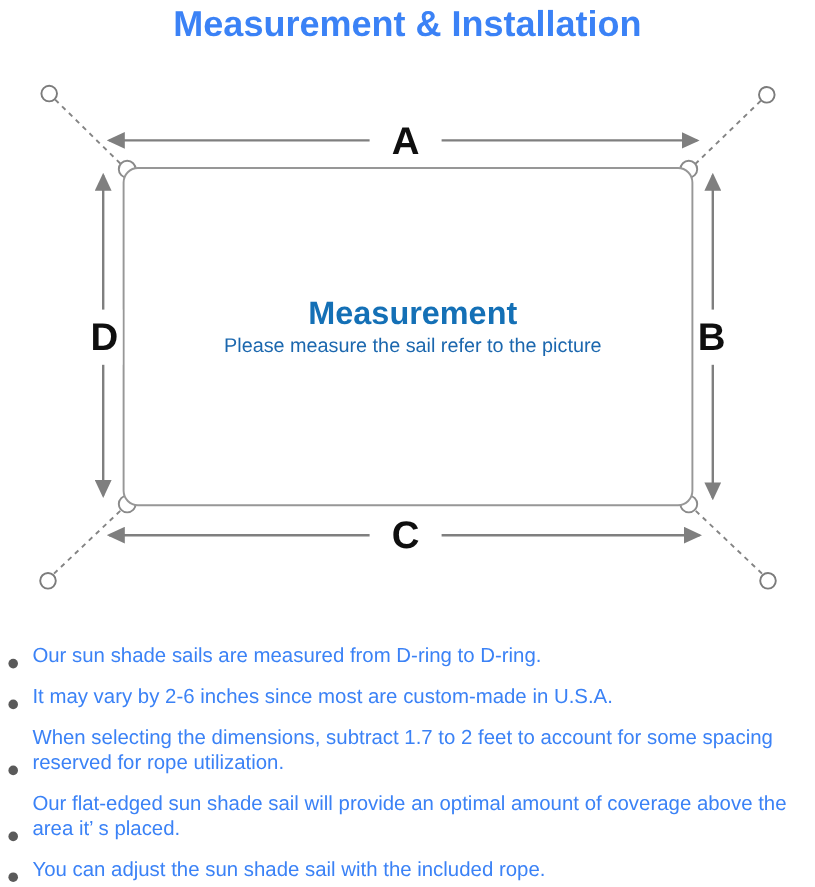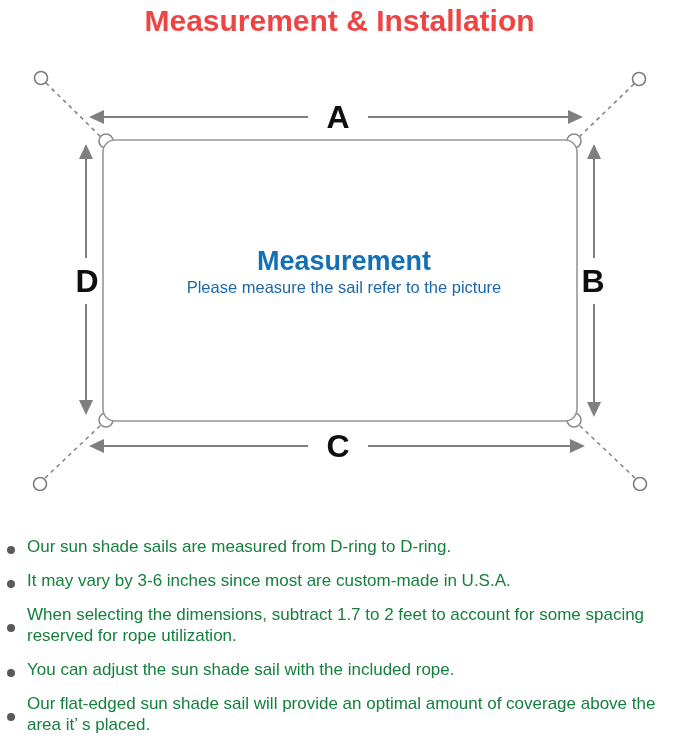--- a/index.html
+++ b/index.html
@@ -15,21 +15,21 @@
     background: #ffffff;
     overflow: hidden;
   }
   .title {
     margin: 0;
     padding-top: 4px;
     text-align: center;
     font-size: 30px;
     font-weight: 700;
     letter-spacing: 0px;
-    color: #ef4444;
+    color: #3b82f6;
   }
   .diagram {
     position: absolute;
     top: 58px;
     left: 0;
     width: 679px;
     height: 455px;
   }
   .diagram svg { display: block; }
   .edge-letter {
@@ -53,26 +53,26 @@
     position: absolute;
     top: 536px;
     left: 7px;
     right: 5px;
     margin: 0;
     padding: 0;
     list-style: none;
   }
   .bullets li {
     display: flex;
-    align-items: center;
+    align-items: flex-end;
     gap: 12px;
     margin: 0 0 13px 0;
     font-size: 17px;
     line-height: 21px;
-    color: #15803d;
+    color: #3b82f6;
   }
   .bullets .dot {
     flex: 0 0 auto;
     width: 8px;
     height: 8px;
     margin-top: 6px;
     border-radius: 50%;
     background: #5a5a5a;
   }
   .bullets .btext {
@@ -131,29 +131,29 @@
     </svg>
   </div>
 
   <ul class="bullets">
     <li>
       <span class="dot"></span>
       <span class="btext">Our sun shade sails are measured from D-ring to D-ring.</span>
     </li>
     <li>
       <span class="dot"></span>
-      <span class="btext">It may vary by 3-6 inches since most are custom-made in U.S.A.</span>
+      <span class="btext">It may vary by 2-6 inches since most are custom-made in U.S.A.</span>
     </li>
     <li>
       <span class="dot"></span>
       <span class="btext">When selecting the dimensions, subtract 1.7 to 2 feet to account for some spacing reserved for rope utilization.</span>
     </li>
     <li>
       <span class="dot"></span>
-      <span class="btext">You can adjust the sun shade sail with the included rope.</span>
+      <span class="btext">Our flat-edged sun shade sail will provide an optimal amount of coverage above the area it’ s placed.</span>
     </li>
     <li>
       <span class="dot"></span>
-      <span class="btext">Our flat-edged sun shade sail will provide an optimal amount of coverage above the area it’ s placed.</span>
+      <span class="btext">You can adjust the sun shade sail with the included rope.</span>
     </li>
   </ul>
 
 </div>
 
 </body></html>

